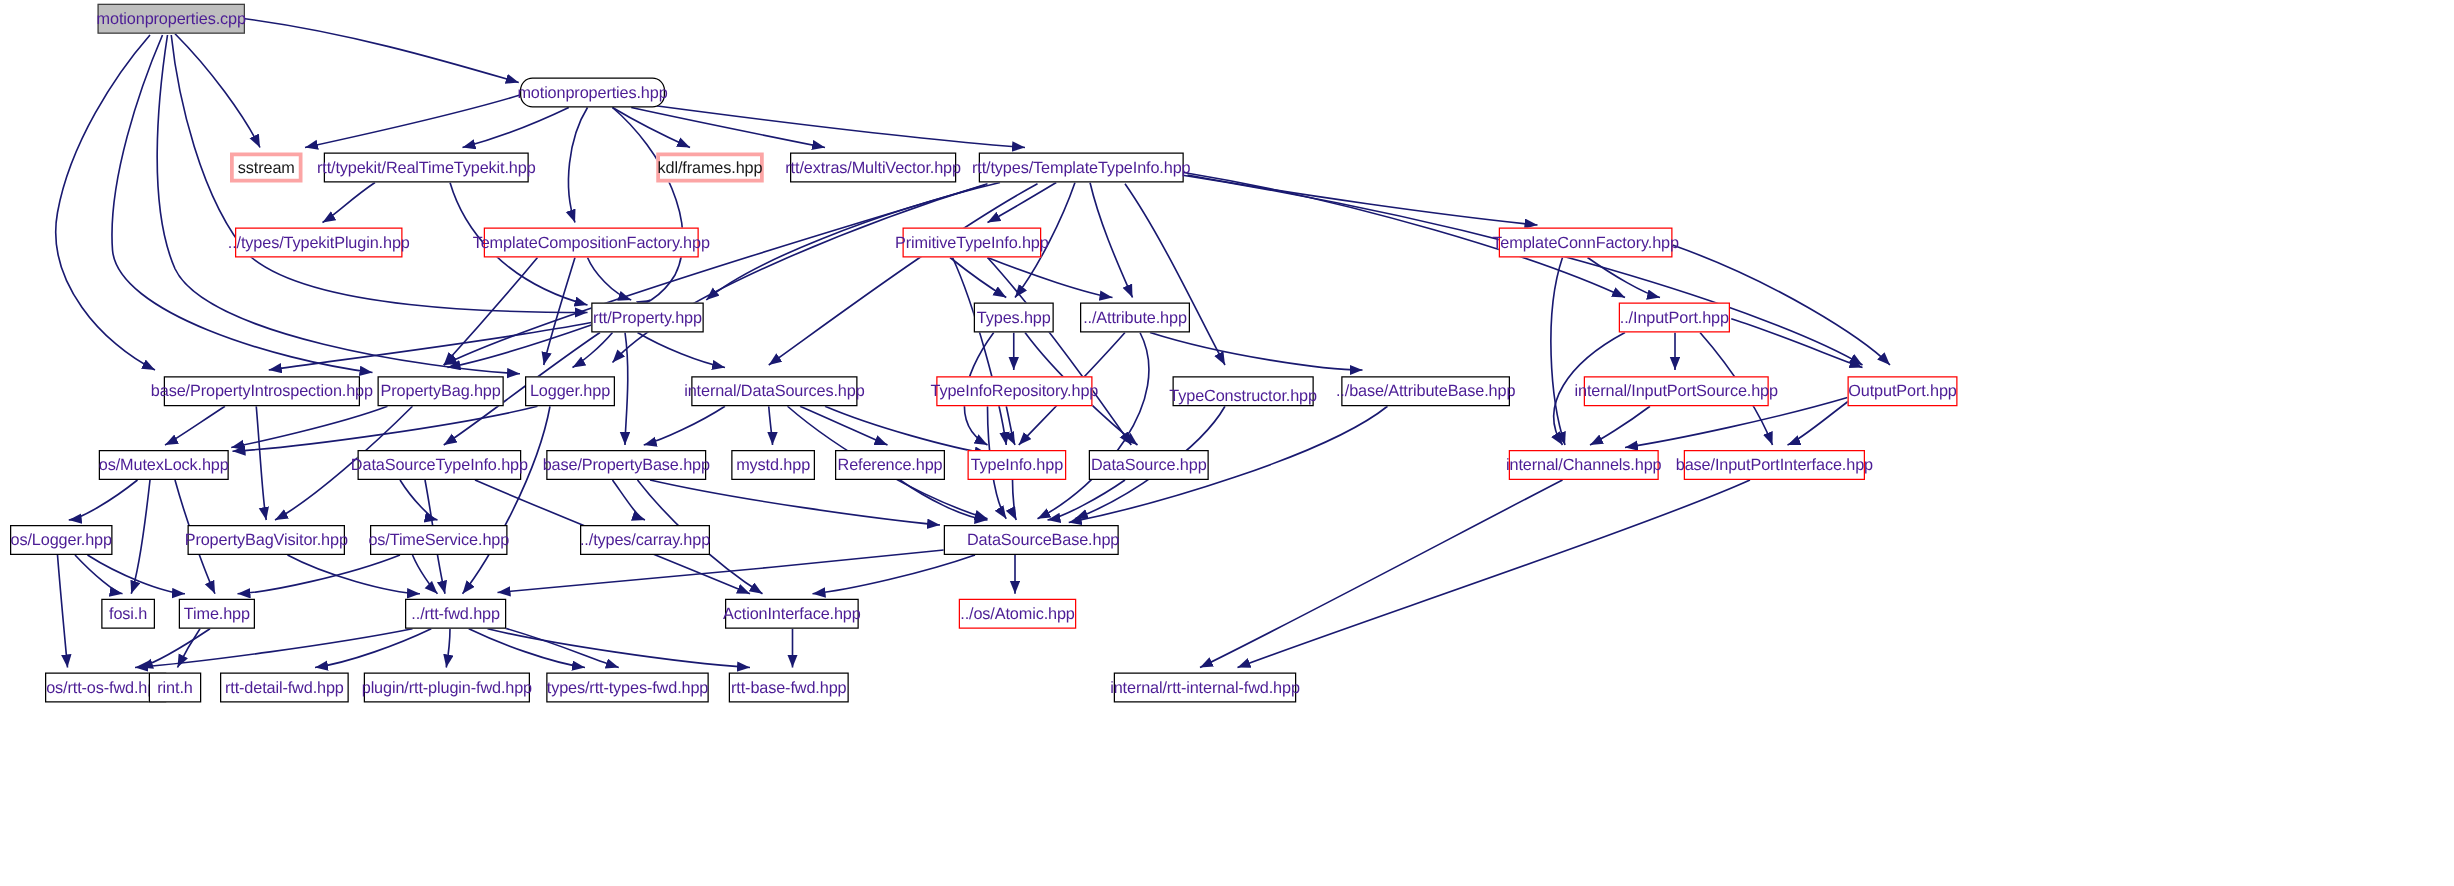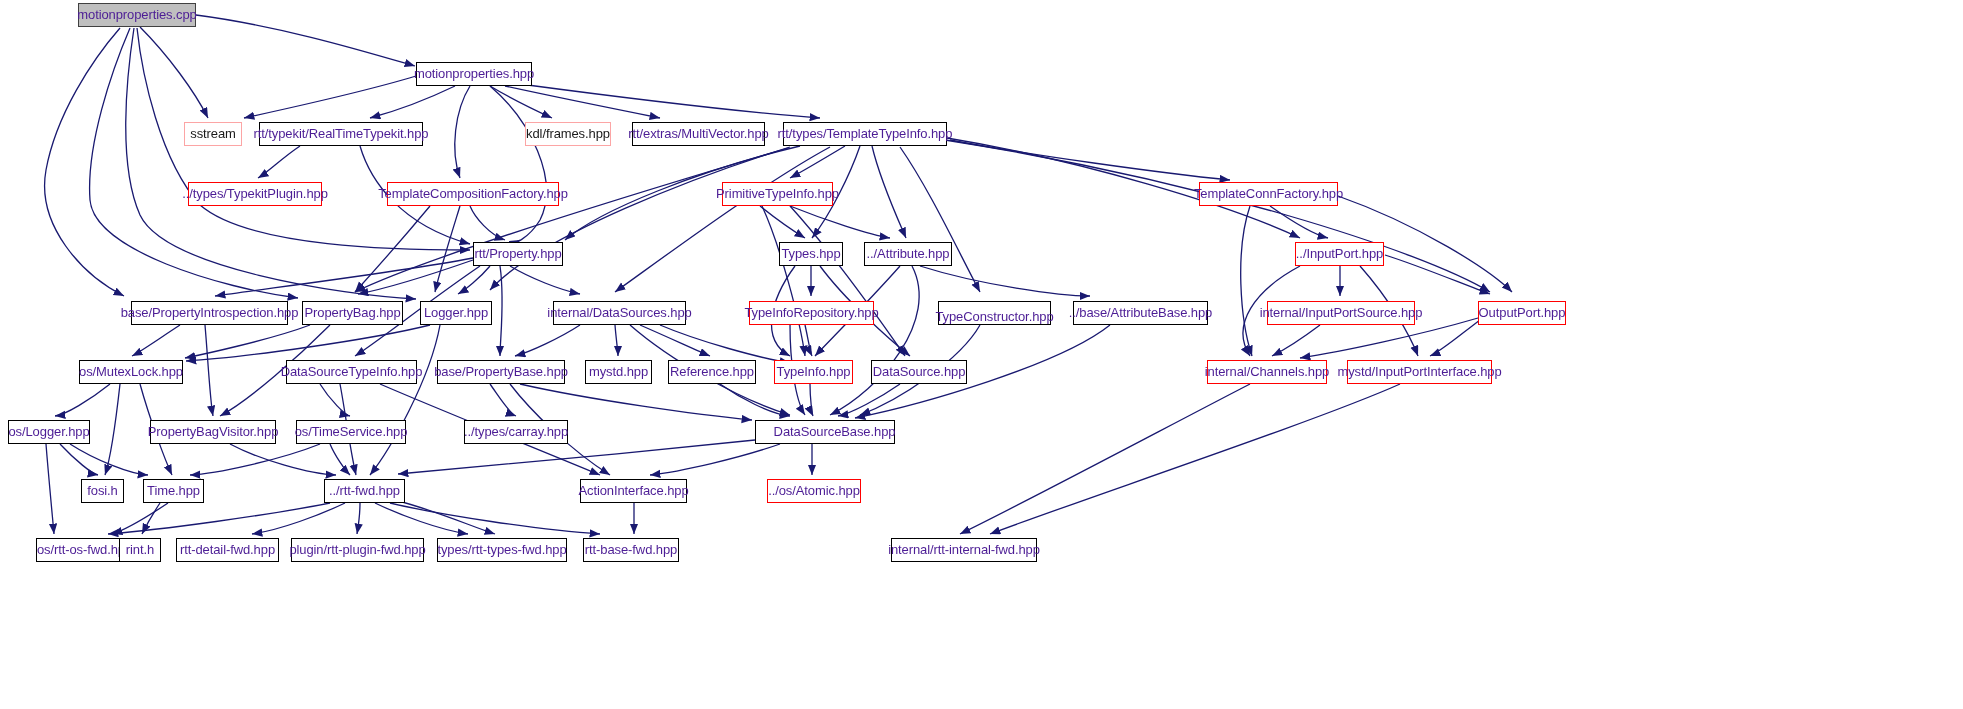--- a/index.html
+++ b/index.html
@@ -46,21 +46,21 @@
     padding: 0 5px;
   }
   .node.root {
     background: #bfbfbf;
     border: 1px solid #404040;
   }
   .node.red {
     border: 1px solid #ff0000;
   }
   .node.faded {
-    border: 1px solid #fca5a5;
+    border: 3px solid #fca5a5;
     color: #1a1a1a;
   }
   .node-label {
     pointer-events: none;
   }
 </style>
 </head>
 <body>
 
 <div id="graph-root">
@@ -174,21 +174,21 @@
         <path d="M390,503 C440,515 540,530 600,534" marker-end="url(#arrow)" stroke="#191970"></path>
         <path d="M634,503 C634,515 634,528 634,534" marker-end="url(#arrow)" stroke="#191970"></path>
         <path d="M395,500 C440,512 470,526 495,534" marker-end="url(#arrow)" stroke="#191970"></path>
       </g>
   </svg>
 
   <div id="node-layer">
       <div class="node root" style="left: 78px; top: 3px; width: 118px;">
         <span class="node-label">motionproperties.cpp</span>
       </div>
-      <div class="node" style="left: 416px; top: 62px; width: 116px;">
+      <div class="node" style="left: 416px; top: 62px; width: 116px; border-radius: 10px;">
         <span class="node-label">motionproperties.hpp</span>
       </div>
       <div class="node faded" style="left: 184px; top: 122px; width: 58px;">
         <span class="node-label">sstream</span>
       </div>
       <div class="node" style="left: 259px; top: 122px; width: 164px;">
         <span class="node-label">rtt/typekit/RealTimeTypekit.hpp</span>
       </div>
       <div class="node faded" style="left: 525px; top: 122px; width: 86px;">
         <span class="node-label">kdl/frames.hpp</span>
@@ -268,21 +268,21 @@
       <div class="node red" style="left: 774px; top: 360px; width: 79px;">
         <span class="node-label">TypeInfo.hpp</span>
       </div>
       <div class="node" style="left: 871px; top: 360px; width: 96px;">
         <span class="node-label">DataSource.hpp</span>
       </div>
       <div class="node red" style="left: 1207px; top: 360px; width: 120px;">
         <span class="node-label">internal/Channels.hpp</span>
       </div>
       <div class="node red" style="left: 1347px; top: 360px; width: 145px;">
-        <span class="node-label">mystd/InputPortInterface.hpp</span>
+        <span class="node-label">base/InputPortInterface.hpp</span>
       </div>
       <div class="node" style="left: 8px; top: 420px; width: 82px;">
         <span class="node-label">os/Logger.hpp</span>
       </div>
       <div class="node" style="left: 150px; top: 420px; width: 126px;">
         <span class="node-label">PropertyBagVisitor.hpp</span>
       </div>
       <div class="node" style="left: 296px; top: 420px; width: 110px;">
         <span class="node-label">os/TimeService.hpp</span>
       </div>

